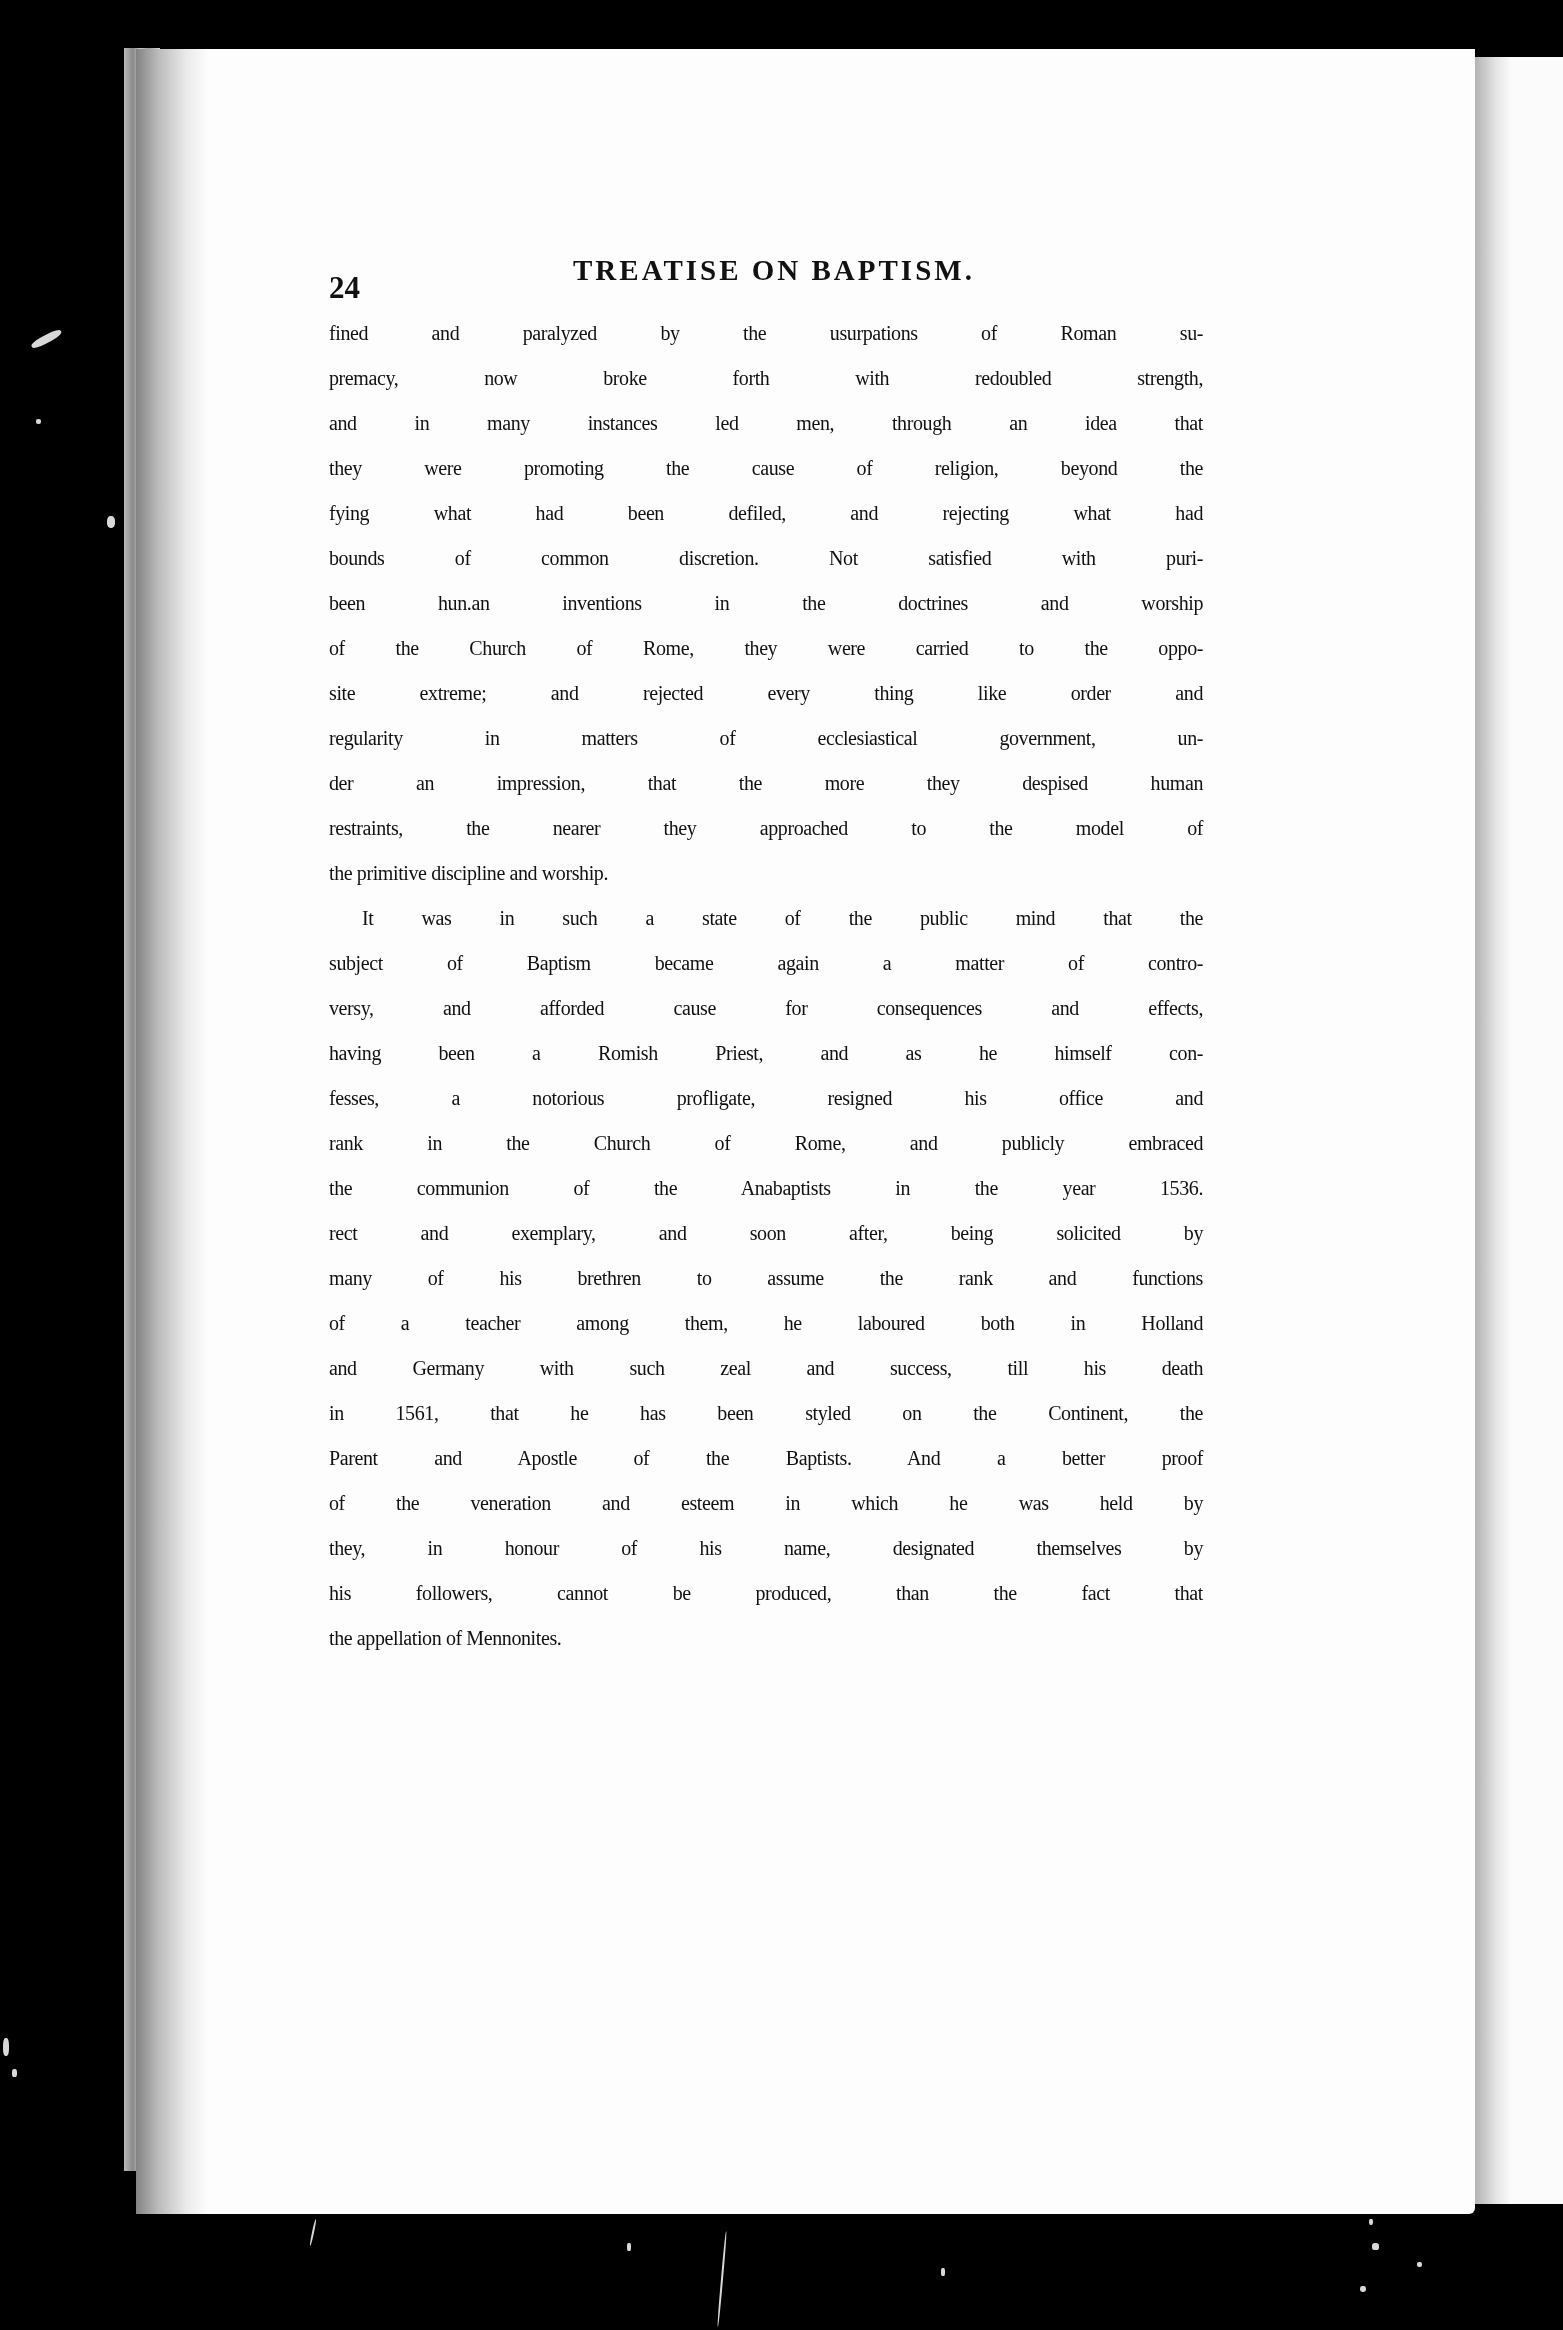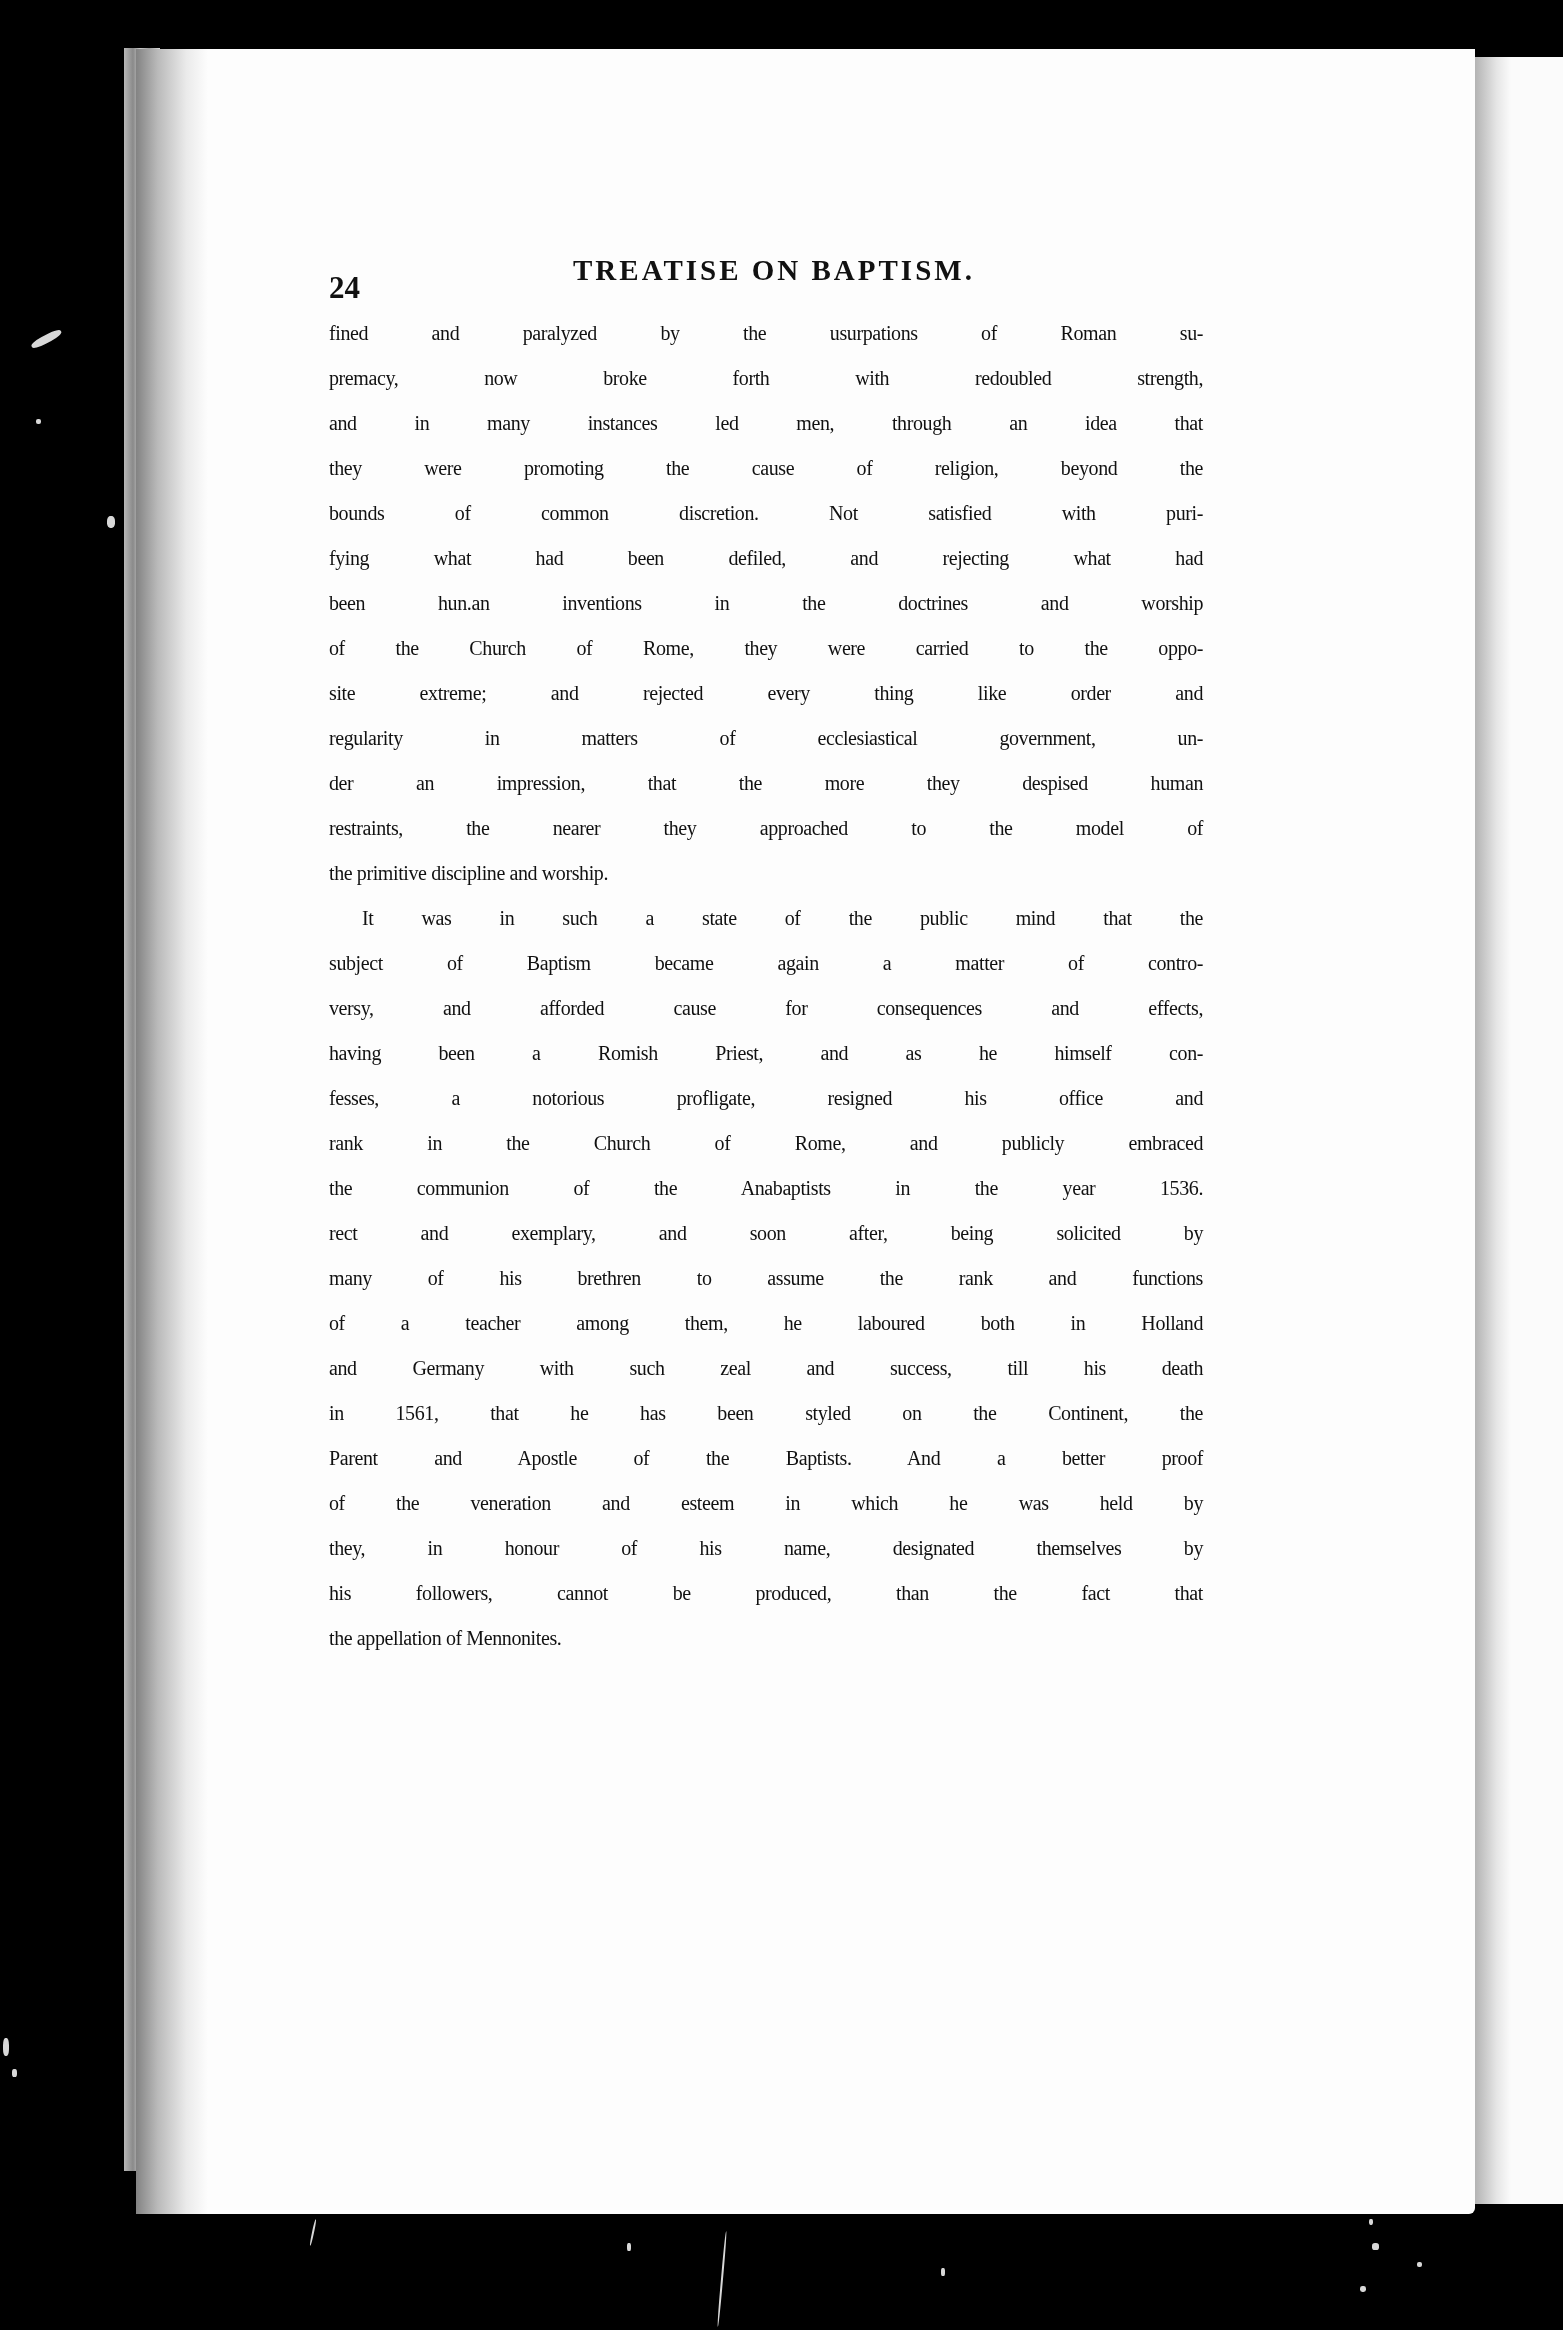--- a/index.html
+++ b/index.html
@@ -149,22 +149,22 @@
   <span class="page-number">24</span>
   <span class="running-title">TREATISE ON BAPTISM.</span>
 </div>
 
 <div class="body-text">
   <div>
     <span class="line">fined and paralyzed by the usurpations of Roman su-</span>
     <span class="line">premacy, now broke forth with redoubled strength,</span>
     <span class="line">and in many instances led men, through an idea that</span>
     <span class="line">they were promoting the cause of religion, beyond the</span>
+    <span class="line">fying what had been defiled, and rejecting what had</span>
     <span class="line">bounds of common discretion.  Not satisfied with puri-</span>
-    <span class="line">fying what had been defiled, and rejecting what had</span>
     <span class="line">been hun.an inventions in the doctrines and worship</span>
     <span class="line">of the Church of Rome, they were carried to the oppo-</span>
     <span class="line">site extreme; and rejected every thing like order and</span>
     <span class="line">regularity in matters of ecclesiastical government, un-</span>
     <span class="line">der an impression, that the more they despised human</span>
     <span class="line">restraints, the nearer they approached to the model of</span>
     <span class="line last">the primitive discipline and worship.</span>
   </div>
   <div>
     <span class="line indent">It was in such a state of the public mind that the</span>

